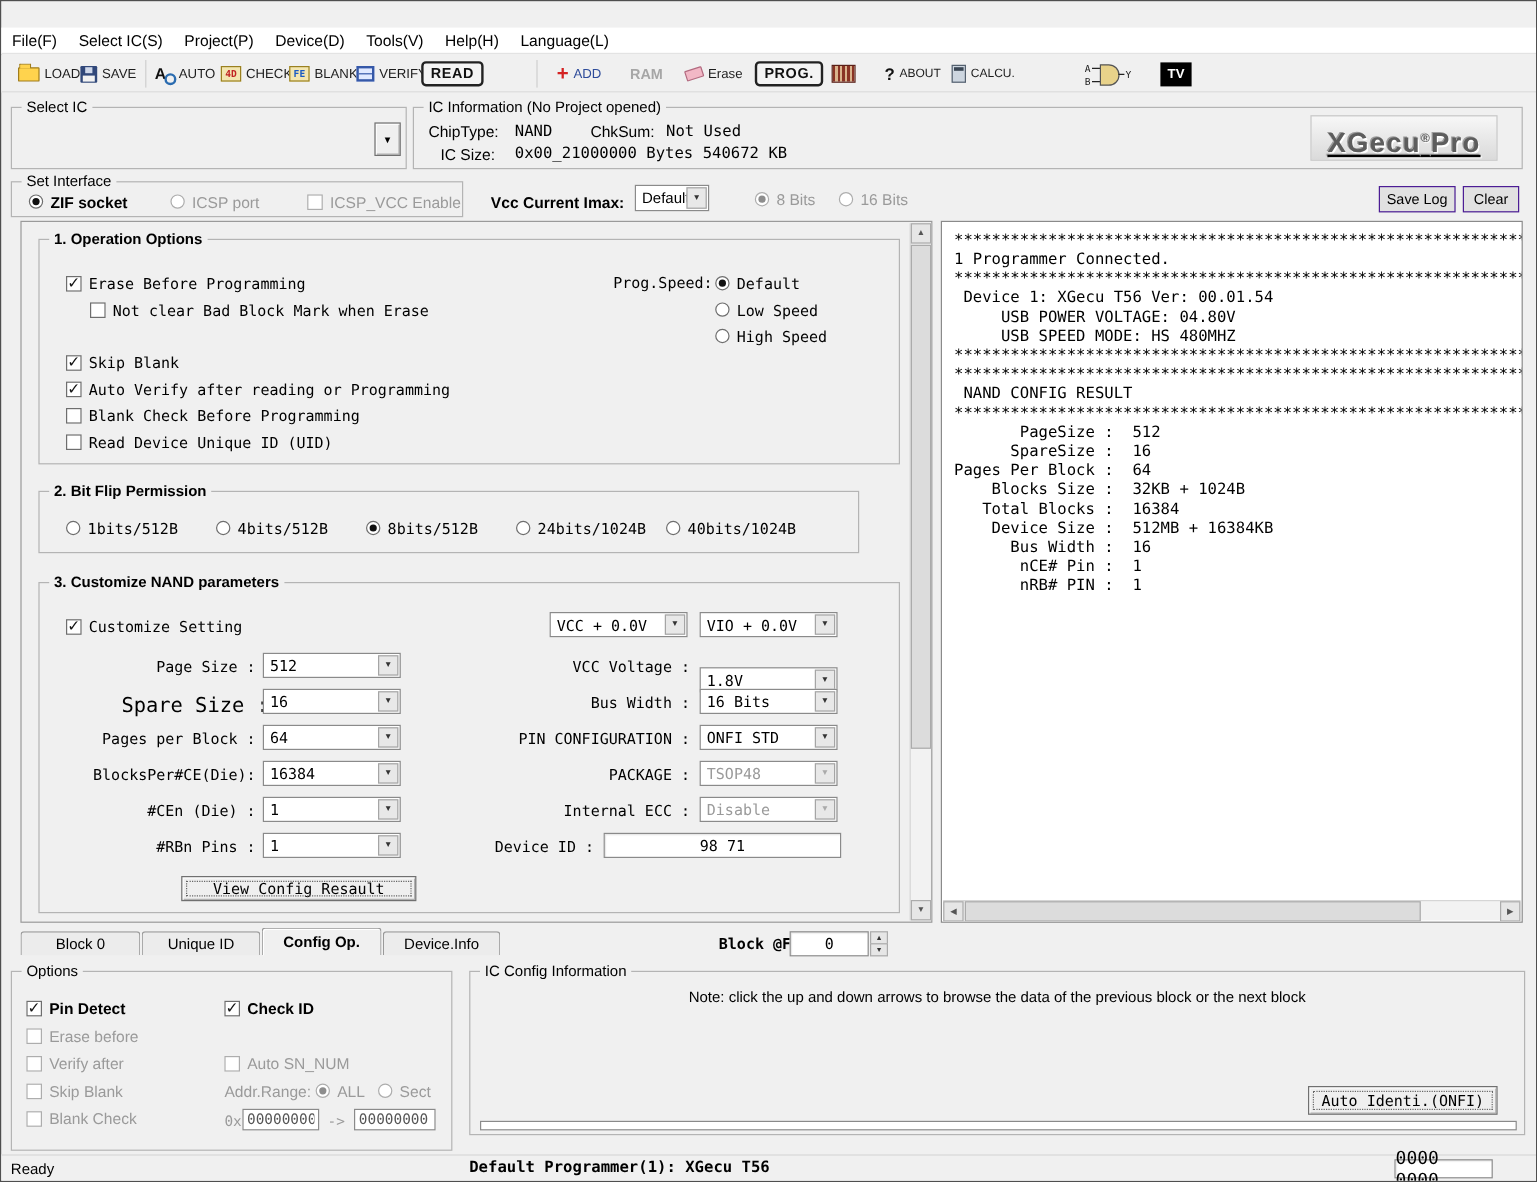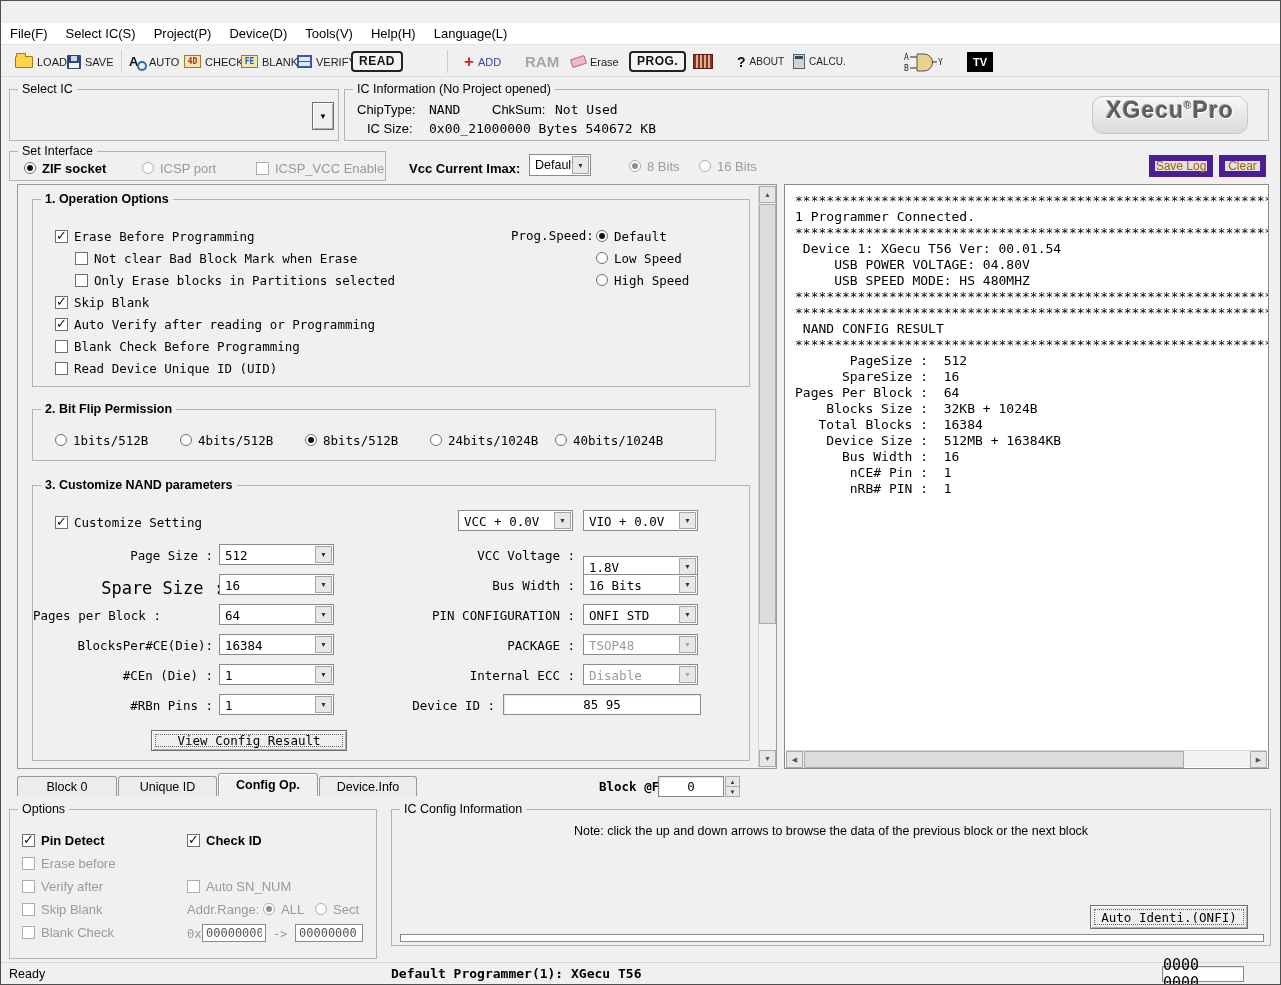--- a/index.html
+++ b/index.html
@@ -33,21 +33,21 @@
   .ic-floppy::before { content:""; position:absolute; top:1px; left:4px; width:6px; height:5px; background:#cfd8ea; }
   .ic-floppy::after { content:""; position:absolute; bottom:1px; left:2px; width:10px; height:5px; background:#f2f2f2; }
   .ic-auto { position:relative; width:16px; height:16px; font-weight:bold; font-size:13px; color:#111; }
   .ic-auto .ring { position:absolute; right:-2px; bottom:-1px; width:10px; height:10px; border:2px solid #2b6cb0; border-radius:50%; }
   .ic-badge2 { width:17px; height:13px; border:1px solid #9a8020; background:#f3e6b0; font:bold 8px "DejaVu Sans Mono",monospace; display:flex; align-items:center; justify-content:center; }
   .ic-verify { width:15px; height:13px; border:2px solid #3558a8; background:#dfe8ff; position:relative; }
   .ic-verify::after { content:""; position:absolute; left:0; right:0; top:4px; height:1px; background:#3558a8; }
   .tbadge { border:2px solid #222; border-radius:4px; padding:1px 6px 2px 6px; font-weight:bold; font-size:12px; color:#111; background:#f4f4f4; letter-spacing:0.5px; }
   .ic-plus { font-weight:bold; font-size:17px; color:#d42222; line-height:14px; }
   .lbl-add { color:#2d4b9a; font-size:11px; }
-  .lbl-ram { color:#a6a6a6; font-weight:bold; font-size:15px; }
+  .lbl-ram { color:#a6a6a6; font-weight:bold; font-size:12px; }
   .ic-eraser { width:15px; height:9px; background:#f2b8c6; border:1px solid #b36b80; transform:rotate(-18deg); border-radius:1px; }
   .ic-chip { width:20px; height:15px; border:1px solid #5a2018; background:repeating-linear-gradient(90deg,#8a3324 0 2px,#d9b38c 2px 4px); }
   .ic-qmark { font-weight:bold; font-size:14px; color:#111; }
   .ic-calc { width:12px; height:15px; background:#cdd6e0; border:1px solid #54606e; position:relative; }
   .ic-calc::before { content:""; position:absolute; top:1px; left:1px; right:1px; height:3px; background:#3a4654; }
   .ic-tv { width:26px; height:20px; background:#000; color:#fff; font-weight:bold; font-size:11px; display:flex; align-items:center; justify-content:center; }
 
   
   .groupbox { position:absolute; border:1px solid #b4b4b4; }
   .gtitle { position:absolute; top:-8px; left:8px; background:#f0f0f0; padding:0 4px; font-size:12.5px; color:#000; white-space:nowrap; }
@@ -65,21 +65,21 @@
   .clabel.mono { font-size:12.5px; }
   .dis-t { color:#9a9a9a; }
 
   .sunken { background:#fff; border:1px solid #8a8a8a; box-shadow:inset 1px 1px 1px rgba(0,0,0,0.10); }
   .combo { position:absolute; background:#fff; border:1px solid #8a8a8a; }
   .combo .val { position:absolute; left:5px; top:50%; transform:translateY(-50%); font-size:12.5px; white-space:nowrap; }
   .combo .dbtn { position:absolute; top:1px; right:1px; bottom:1px; width:17px; background:#e8e8e8; border:1px solid #a5a5a5; display:flex; align-items:center; justify-content:center; font-size:7px; color:#333; }
   .combo.dis .val { color:#9a9a9a; }
   .combo.dis .dbtn { color:#aaa; }
 
-  .btn { position:absolute; background:#e1e1e1; border:6px solid #4c1d95; font-size:12px; color:#a16207; display:flex; align-items:center; justify-content:center; }
+  .btn { position:absolute; background:#e1e1e1; border:1px solid #4c1d95; font-size:12px; color:#000000; display:flex; align-items:center; justify-content:center; }
   .btn3d { position:absolute; background:#efefef; border:1px solid #707070; box-shadow:inset 1px 1px 0 #ffffff, inset -1px -1px 0 #b0b0b0; display:flex; align-items:center; justify-content:center; }
   .focusdots::after { content:""; position:absolute; inset:3px; border:1px dotted #666; }
 
   .txtin { position:absolute; background:#fff; border:1px solid #8a8a8a; font-family:"DejaVu Sans Mono","Liberation Mono",monospace; font-size:12px; padding:0 3px; color:#555; }
 
   
   .main-left { position:absolute; left:16px; top:183px; width:760px; height:585px; background:#f0f0f0; border:1px solid #9a9a9a; }
   .log-panel { position:absolute; left:783px; top:183px; width:485px; height:585px; background:#ffffff; border:1px solid #8a8a8a; overflow:hidden; }
   .log-pre { margin:0; padding:8px 10px; font-family:"DejaVu Sans Mono","Liberation Mono",monospace; font-size:13px; line-height:16px; white-space:pre; color:#000; }
 
@@ -91,21 +91,21 @@
   .hthumb { position:absolute; top:0; height:17px; background:#dcdcdc; border:1px solid #ababab; }
 
   
   .tab { position:absolute; top:3px; height:20px; background:#ececec; border:1px solid #9a9a9a; border-bottom:none; border-radius:3px 3px 0 0; display:flex; align-items:center; justify-content:center; font-size:12.5px; color:#000; }
   .tab.active { top:0; height:23px; background:#f0f0f0; font-weight:bold; box-shadow:inset 1px 1px 0 #fff; }
 
   
   .spin-up, .spin-dn { position:absolute; width:15px; height:11px; background:#e6e6e6; border:1px solid #ababab; display:flex; align-items:center; justify-content:center; font-size:6px; color:#333; }
 
   
-  .logo-panel { position:absolute; background:linear-gradient(#f7f7f7,#dadada); border:1px solid #c8c8c8; border-radius:11px; display:flex; align-items:flex-start; justify-content:center; }
+  .logo-panel { position:absolute; background:linear-gradient(#f7f7f7,#dadada); border:1px solid #c8c8c8; border-radius:0; display:flex; align-items:flex-end; justify-content:center;text-decoration:underline; }
   .logo-text { font-weight:bold; font-size:23px; color:#5d5d5d; text-shadow:1px 1px 0 #ffffff, -1px -1px 0 #9c9c9c; letter-spacing:1px; }
   .logo-text sup { font-size:10px; }
 
   
   .statusbar { position:absolute; left:0; bottom:0; width:100%; height:22px; background:#f0f0f0; border-top:1px solid #d7d7d7; }
 
   .progress { position:absolute; background:#fff; border:1px solid #8a8a8a; }
 </style>
 </head>
 <body>
@@ -249,24 +249,20 @@
       <span class="gtitle bold">1. Operation Options</span>
 
       <div class="ctl" style="left:22px; top:28px">
         <span class="cb on"></span>
         <span class="clabel mono">Erase Before Programming</span>
       </div>
       <div class="ctl" style="left:42px; top:50px">
         <span class="cb"></span>
         <span class="clabel mono">Not clear Bad Block Mark when Erase</span>
       </div>
-      <div class="ctl" style="left:42px; top:72px">
-        <span class="cb"></span>
-        <span class="clabel mono">Only Erase blocks in Partitions selected</span>
-      </div>
       <div class="ctl" style="left:22px; top:94px">
         <span class="cb on"></span>
         <span class="clabel mono">Skip Blank</span>
       </div>
       <div class="ctl" style="left:22px; top:116px">
         <span class="cb on"></span>
         <span class="clabel mono">Auto Verify after reading or Programming</span>
       </div>
       <div class="ctl" style="left:22px; top:138px">
         <span class="cb"></span>
@@ -336,21 +332,21 @@
       <span class="abs mono" style="left:0; top:62px; width:180px; text-align:right; font-size:12.5px">Page Size :</span>
       <div class="combo" style="left:186px; top:58px; width:115px; height:21px">
         <span class="val mono">512</span>
         <span class="dbtn">▼</span>
       </div>
       <span class="abs mono" style="left:11px; top:92px; width:180px; text-align:right; font-size:17px">Spare Size :</span>
       <div class="combo" style="left:186px; top:88px; width:115px; height:21px">
         <span class="val mono">16</span>
         <span class="dbtn">▼</span>
       </div>
-      <span class="abs mono" style="left:0; top:122px; width:180px; font-size:12.5px">Pages per Block :</span>
+      <span class="abs mono" style="left:0; top:122px; width:180px; text-align:right; font-size:12.5px">Pages per Block :</span>
       <div class="combo" style="left:186px; top:118px; width:115px; height:21px">
         <span class="val mono">64</span>
         <span class="dbtn">▼</span>
       </div>
       <span class="abs mono" style="left:0; top:152px; width:180px; text-align:right; font-size:12.5px">BlocksPer#CE(Die):</span>
       <div class="combo" style="left:186px; top:148px; width:115px; height:21px">
         <span class="val mono">16384</span>
         <span class="dbtn">▼</span>
       </div>
       <span class="abs mono" style="left:0; top:182px; width:180px; text-align:right; font-size:12.5px">#CEn (Die) :</span>
@@ -385,21 +381,21 @@
         <span class="dbtn">▼</span>
       </div>
       <span class="abs mono" style="left:330px; top:182px; width:212px; text-align:right; font-size:12.5px">Internal ECC :</span>
       <div class="combo dis" style="left:550px; top:178px; width:115px; height:21px">
         <span class="val mono">Disable</span>
         <span class="dbtn">▼</span>
       </div>
 
       <span class="abs mono" style="left:300px; top:212px; width:162px; text-align:right; font-size:12.5px">Device ID :</span>
       <div class="sunken" style="position:absolute; left:470px; top:208px; width:198px; height:21px; display:flex; align-items:center; justify-content:center;">
-        <span class="mono" style="font-size:12.5px">85 95</span>
+        <span class="mono" style="font-size:12.5px">98 71</span>
       </div>
 
       <div class="btn3d focusdots mono" style="left:118px; top:244px; width:196px; height:21px; font-size:12.5px">View Config Resault</div>
     </div>
 
     <div class="vscroll">
       <div class="sbtn" style="position:absolute; top:0; left:0; width:17px; height:17px">▲</div>
       <div class="vthumb" style="top:18px; height:420px"></div>
       <div class="sbtn" style="position:absolute; bottom:0; left:0; width:17px; height:17px">▼</div>
     </div>

